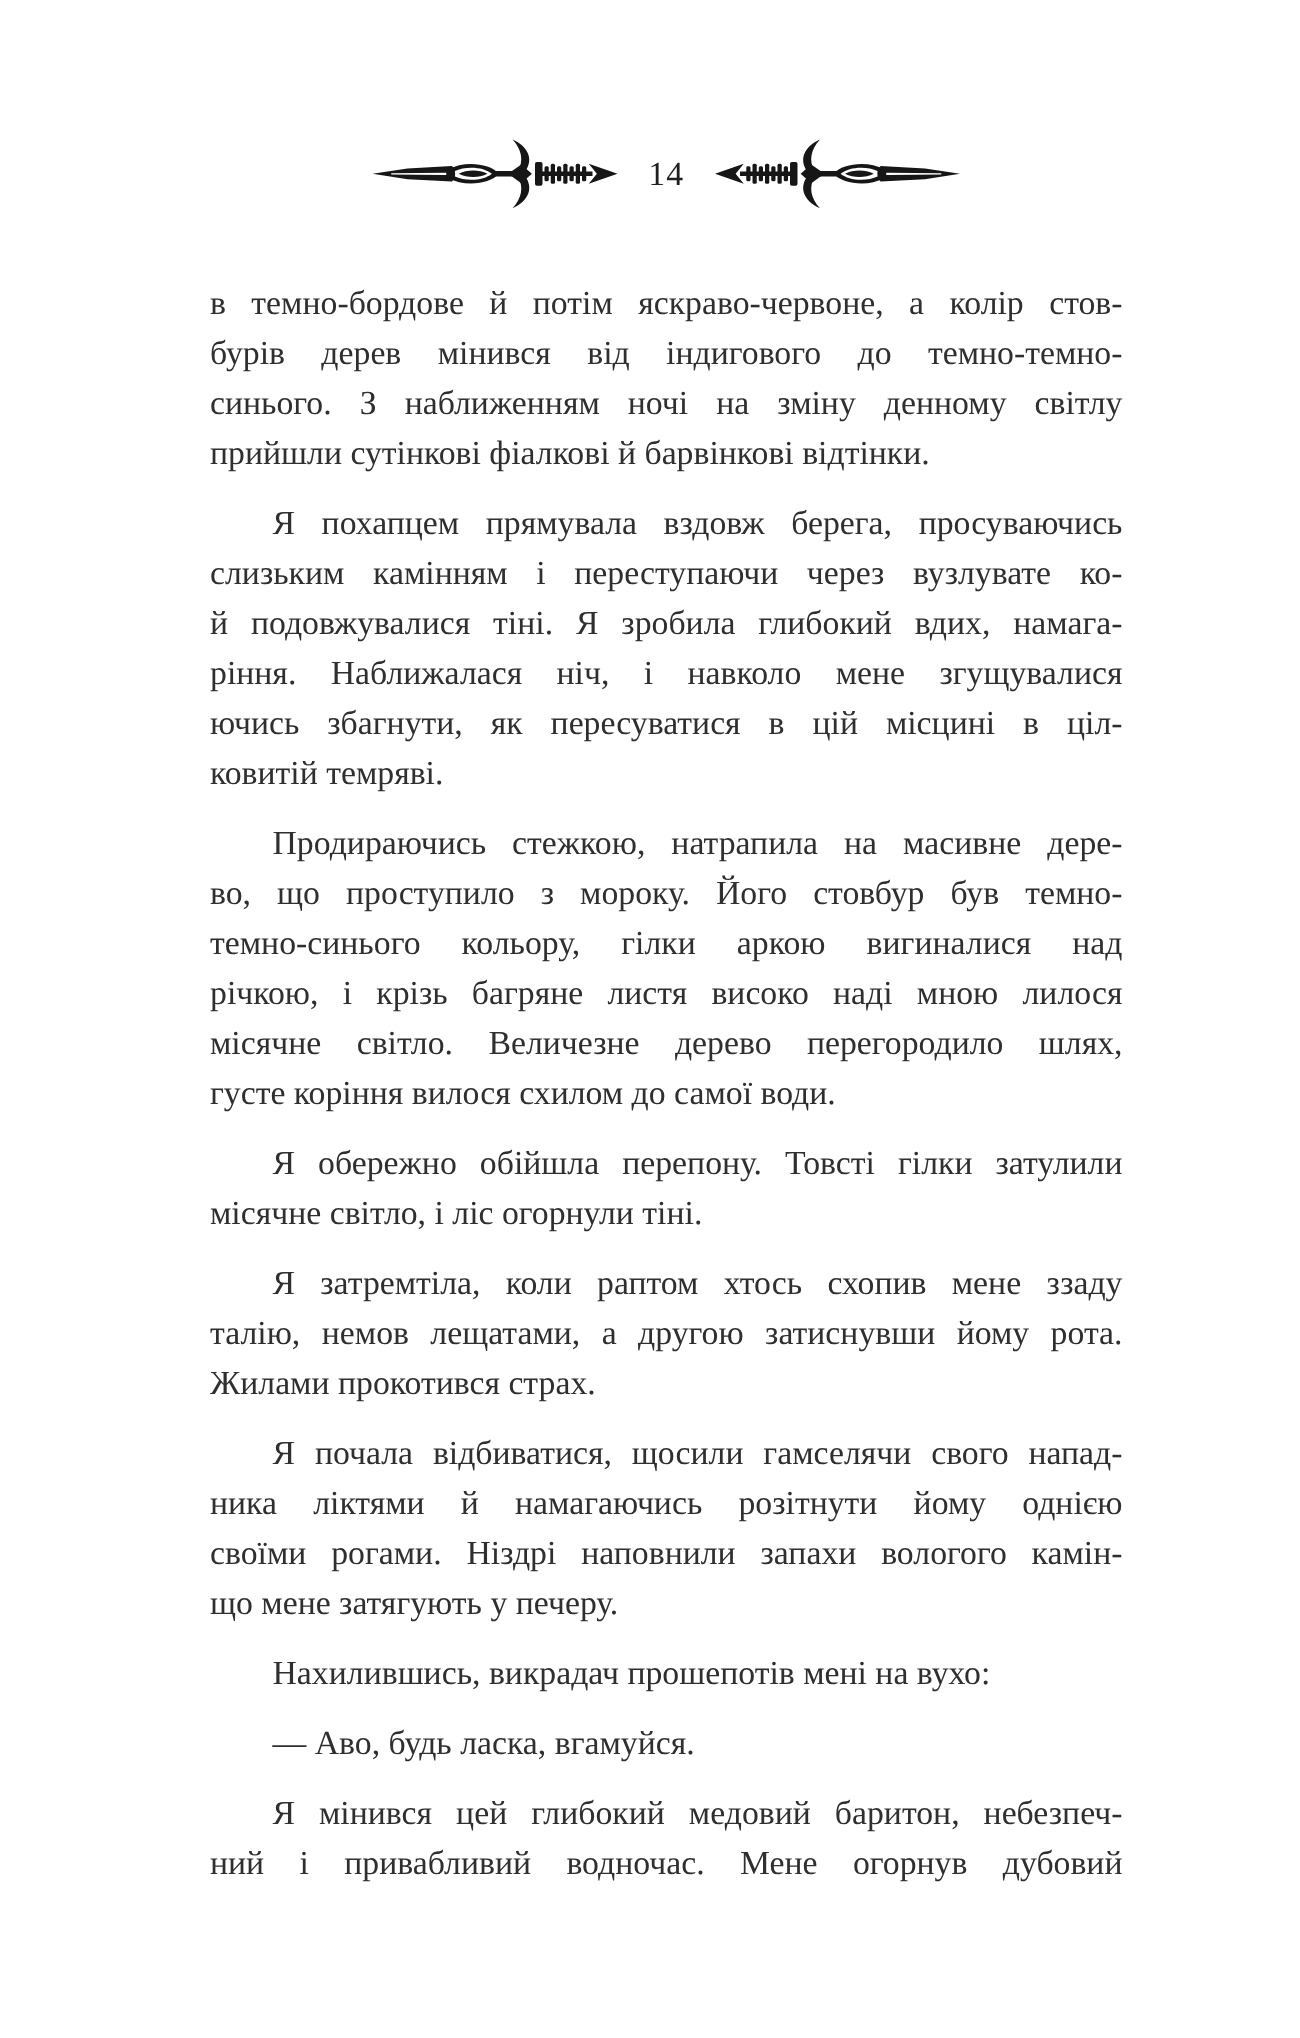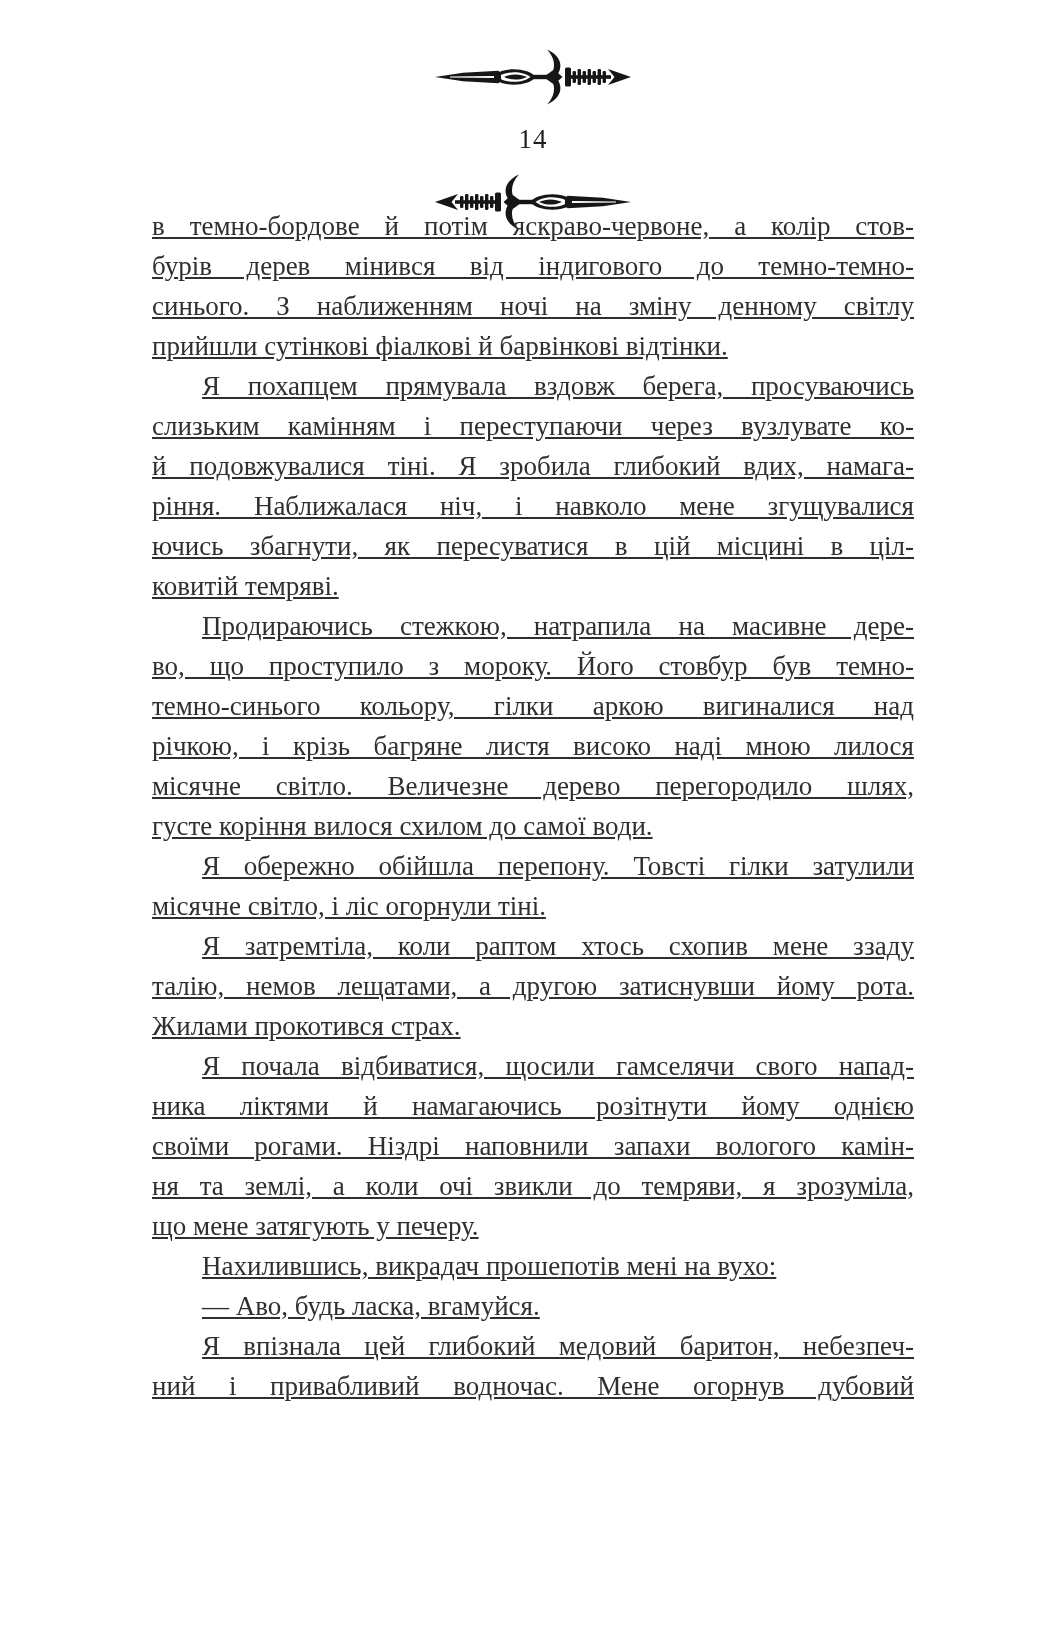--- a/index.html
+++ b/index.html
@@ -23,21 +23,20 @@
   .page-header {
     position: absolute;
     top: 110px;
     left: 152px;
     width: 762px;
     height: 58px;
     display: flex;
     align-items: center;
     justify-content: center;
     gap: 21px;
-    flex-direction: column;
   }
   .sword {
     width: 200px;
     height: 56px;
     flex: 0 0 auto;
     display: block;
   }
   .sword.left { transform: scaleX(-1); }
   .page-number {
     font-size: 27px;
@@ -50,21 +49,21 @@
   
   .text-block {
     position: absolute;
     top: 206px;
     left: 152px;
     width: 762px;
     color: #2f2f2f;
     font-size: 27px;
     line-height: 40px;
   }
-  .para { margin: 0; padding: 0; text-decoration: underline; }
+  .para { margin: 16px; padding: 0; }
   .line {
     text-align: justify;
     text-align-last: justify;
     white-space: normal;
   }
   .line.last { text-align-last: left; }
   .line.indent { padding-left: 50px; }
 </style>
 </head>
 <body>
@@ -149,31 +148,30 @@
     <p class="para">
       <span class="line indent" style="display:block">Я затремтіла, коли раптом хтось схопив мене ззаду</span>
       <span class="line" style="display:block">талію, немов лещатами, а другою затиснувши йому рота.</span>
       <span class="line last" style="display:block">Жилами прокотився страх.</span>
     </p>
 
     <p class="para">
       <span class="line indent" style="display:block">Я почала відбиватися, щосили гамселячи свого напад-</span>
       <span class="line" style="display:block">ника ліктями й намагаючись розітнути йому однією</span>
       <span class="line" style="display:block">своїми рогами. Ніздрі наповнили запахи вологого камін-</span>
-      <span class="line" style="display:block">ня та землі, а коли очі звикли до темряви, я зрозуміла,</span>
       <span class="line last" style="display:block">що мене затягують у печеру.</span>
     </p>
 
     <p class="para">
       <span class="line indent last" style="display:block">Нахилившись, викрадач прошепотів мені на вухо:</span>
     </p>
 
     <p class="para">
       <span class="line indent last" style="display:block">— Аво, будь ласка, вгамуйся.</span>
     </p>
 
     <p class="para">
-      <span class="line indent" style="display:block">Я впізнала цей глибокий медовий баритон, небезпеч-</span>
+      <span class="line indent" style="display:block">Я мінився цей глибокий медовий баритон, небезпеч-</span>
       <span class="line" style="display:block">ний і привабливий водночас. Мене огорнув дубовий</span>
     </p>
 
   </main>
 </div>
 
 </body></html>

